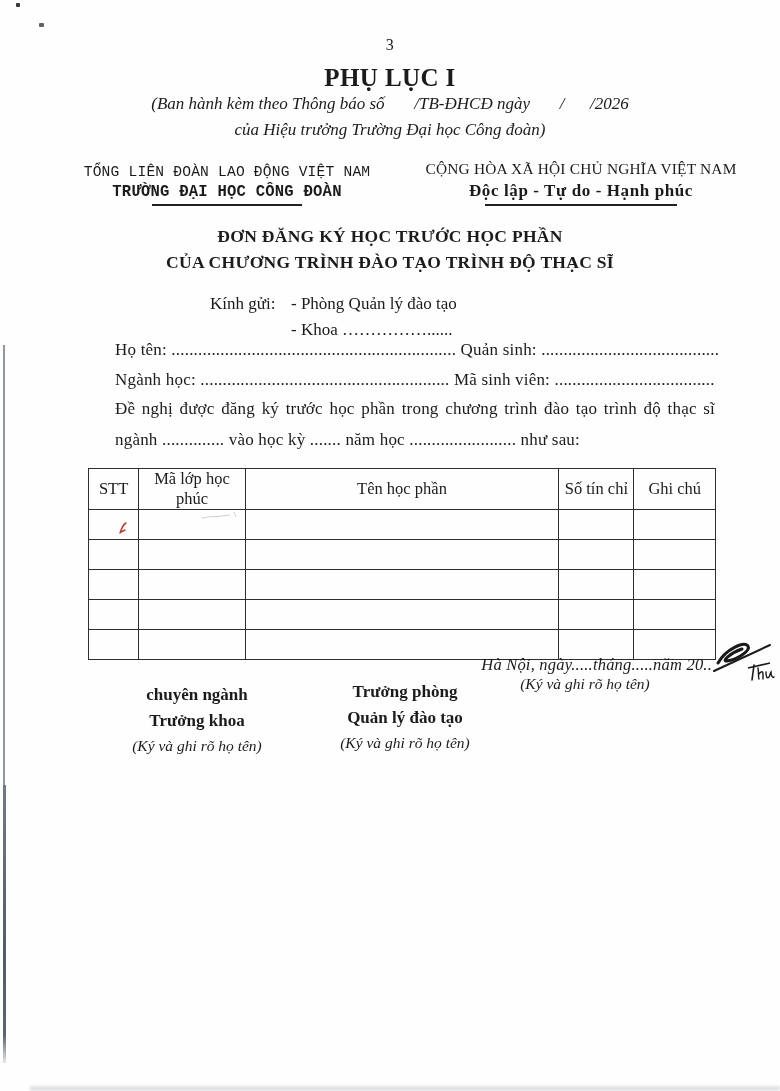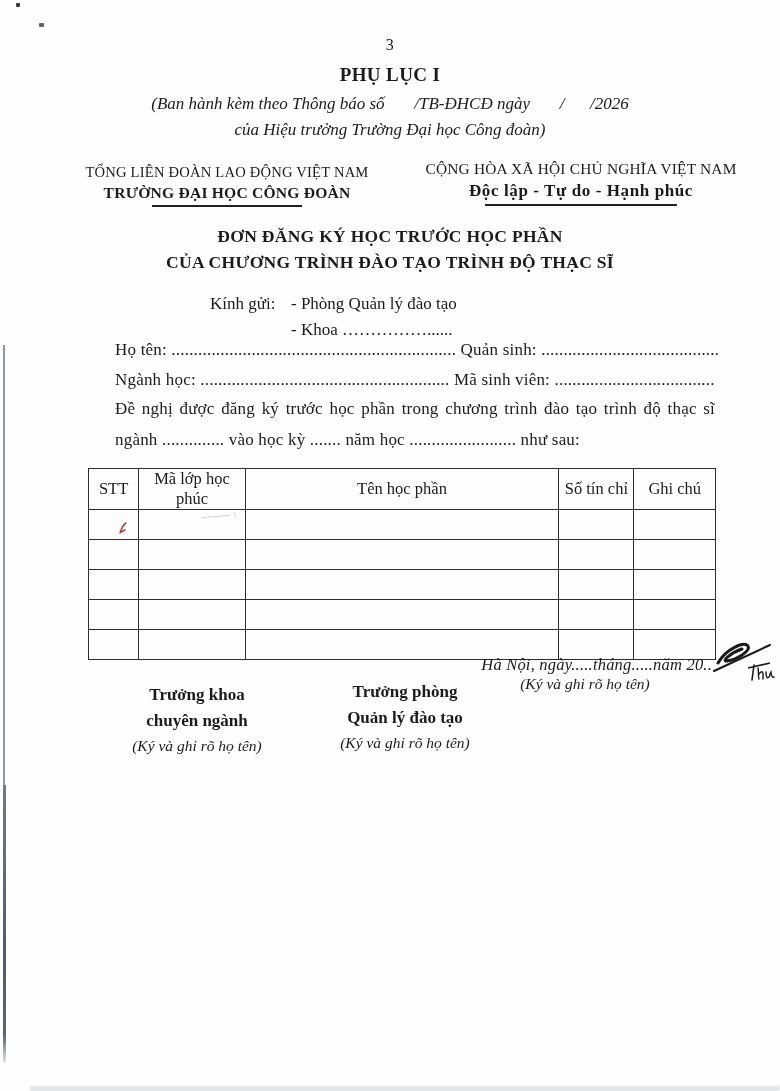--- a/index.html
+++ b/index.html
@@ -5,24 +5,24 @@
   html,body{margin:0;padding:0;background:#e8e8e8;}
   #page{
     position:relative;width:780px;height:1091px;background:#fefefe;
     font-family:"Liberation Serif","DejaVu Serif",serif;color:#1b1b1b;
     overflow:hidden;margin:0 auto;
   }
   .abs{position:absolute;}
   .ctr{left:0;right:0;text-align:center;}
   .it{font-style:italic;}
   .pagenum{top:36px;font-size:16px;letter-spacing:.5px;}
-  .appendix{top:64px;font-size:19px;font-weight:bold;letter-spacing:.4px;}
+  .appendix{top:64px;font-size:25px;font-weight:bold;letter-spacing:.4px;}
   .issued1{top:94px;font-size:17px;white-space:pre;}
   .issued2{top:120px;font-size:17px;}
-  .lh-left{left:52px;width:350px;top:164px;text-align:center;}
+  .lh-left{left:52px;width:350px;top:164px;text-align:center;font-family:Liberation Mono, monospace;}
   .lh-left .l1{font-size:14.6px;letter-spacing:.2px;}
   .lh-left .l2{font-size:15.6px;font-weight:bold;margin-top:3px;letter-spacing:.2px;}
   .lh-right{left:400px;width:362px;top:160px;text-align:center;}
   .lh-right .l1{font-size:15.4px;font-weight:normal;letter-spacing:.2px;}
   .lh-right .l2{font-size:17px;font-weight:bold;margin-top:3px;letter-spacing:.6px;}
   .rule{height:1.6px;background:#222;margin:3px auto 0 auto;}
   .rule-left{width:150px;}
   .rule-right{width:192px;}
   .ftitle1{top:226px;font-size:17.5px;font-weight:bold;letter-spacing:.3px;}
   .ftitle2{top:252px;font-size:17.5px;font-weight:bold;letter-spacing:.3px;}
@@ -170,22 +170,22 @@
   <svg class="abs scribble" width="66" height="56" viewBox="0 0 66 56">
     <path d="M6 30 C 14 16, 32 8, 36 13 C 39 18, 24 27, 15 28 C 9 29, 18 20, 30 16" stroke="#1a1a1a" stroke-width="3" fill="none" stroke-linecap="round"></path>
     <path d="M2 38 L 58 12" stroke="#1a1a1a" stroke-width="2" fill="none" stroke-linecap="round"></path>
     <path d="M36 35 L 58 30" stroke="#1a1a1a" stroke-width="1.6" fill="none"></path>
     <path d="M42 32 L 40 47" stroke="#1a1a1a" stroke-width="1.6" fill="none" stroke-linecap="round"></path>
     <path d="M46 35 C 47 40, 46 45, 47 46 M47 41 C 49 38, 51 38, 51 41 L 51 46" stroke="#1a1a1a" stroke-width="1.4" fill="none" stroke-linecap="round"></path>
     <path d="M54 39 C 54 44, 55 46, 57 44 C 58 43, 58 40, 59 39 C 59 42, 60 45, 62 44" stroke="#1a1a1a" stroke-width="1.4" fill="none" stroke-linecap="round"></path>
   </svg>
 
   <div class="sig sig1">
+    <div class="t">chuyên ngành</div>
     <div class="t">Trưởng khoa</div>
-    <div class="t">chuyên ngành</div>
     <div class="n">(Ký và ghi rõ họ tên)</div>
   </div>
   <div class="sig sig2">
     <div class="t">Trưởng phòng</div>
     <div class="t">Quản lý đào tạo</div>
     <div class="n">(Ký và ghi rõ họ tên)</div>
   </div>
   <div class="sig sig3">
     <div class="n">(Ký và ghi rõ họ tên)</div>
   </div>

